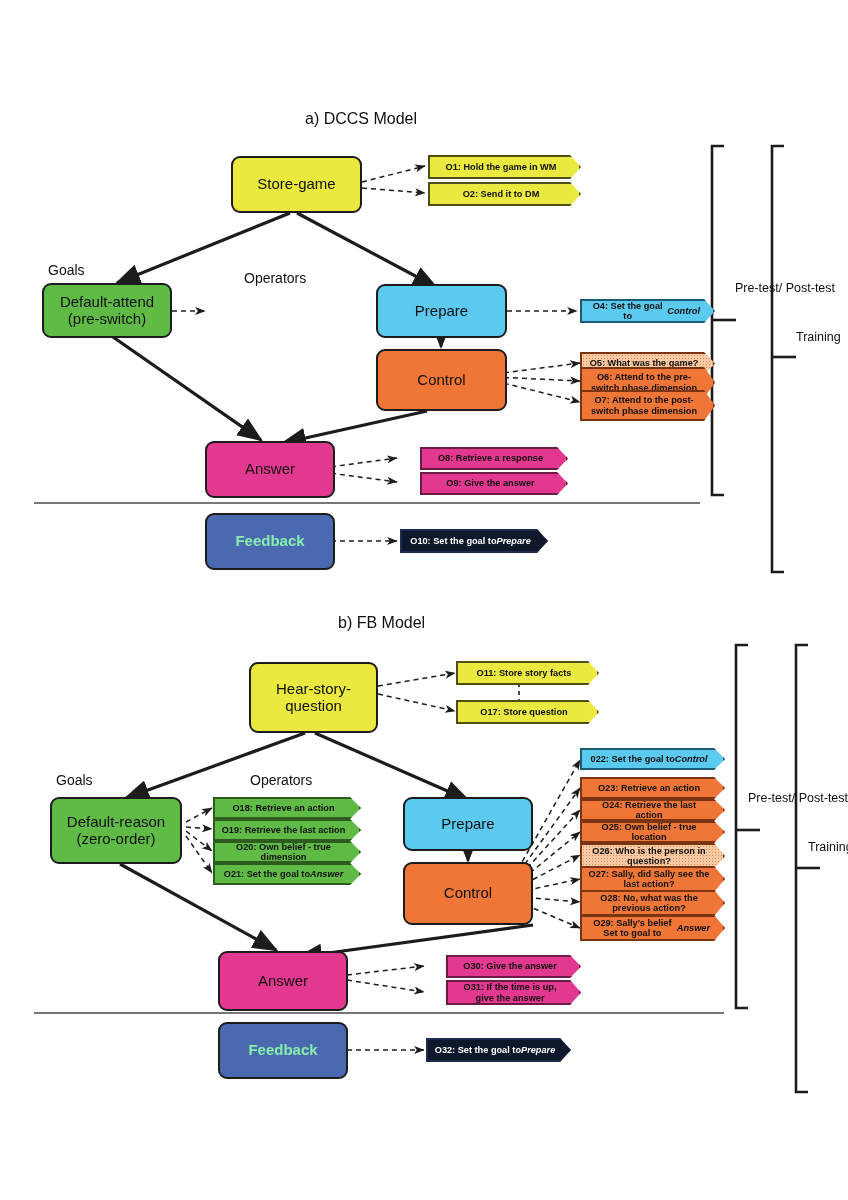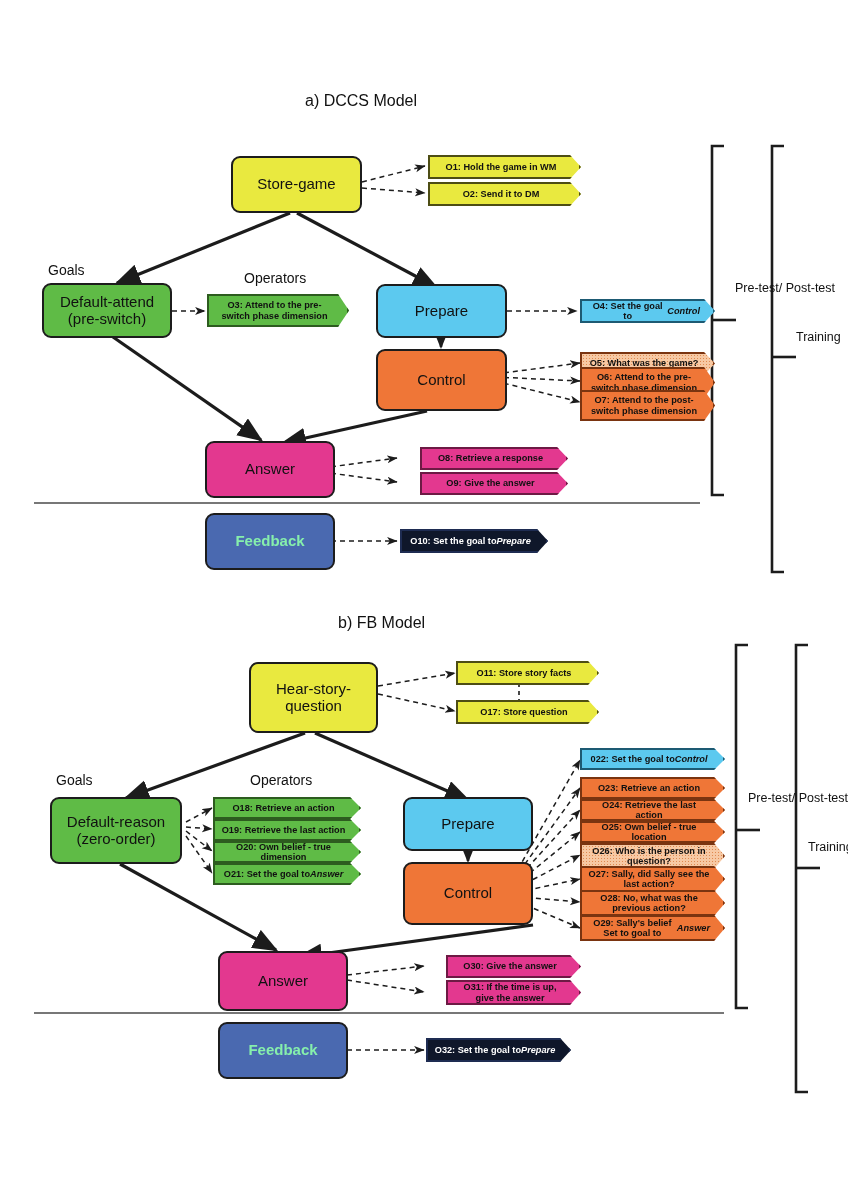--- a/index.html
+++ b/index.html
@@ -116,41 +116,40 @@
     <line x1="519" y1="683" x2="519" y2="702" stroke="#1c1c1c" stroke-width="1.6" stroke-dasharray="4,4"></line>
 
     <line x1="34" y1="1013" x2="724" y2="1013" stroke="#4a4a4a" stroke-width="1.4"></line>
 
     <path d="M748,645 L736,645 L736,1008 L748,1008" stroke="#1c1c1c" stroke-width="2.6" fill="none"></path>
     <path d="M736,830 L760,830" stroke="#1c1c1c" stroke-width="2.6" fill="none"></path>
     <path d="M808,645 L796,645 L796,1092 L808,1092" stroke="#1c1c1c" stroke-width="2.6" fill="none"></path>
     <path d="M796,868 L820,868" stroke="#1c1c1c" stroke-width="2.6" fill="none"></path>
   </svg>
 
-  <div class="ttl" style="left:305px;top:92px;">a) DCCS  Model</div>
+  <div class="ttl" style="left:305px;top:110px;">a) DCCS  Model</div>
 
   <div class="collab" style="left:48px;top:262px;">Goals</div>
   <div class="collab" style="left:244px;top:270px;">Operators</div>
 
   <div class="node n-yellow" style="left:231px;top:156px;width:131px;height:57px;">Store-game</div>
 
   <div class="node n-green" style="left:42px;top:283px;width:130px;height:55px;" style2="">Default-attend<br>(pre-switch)</div>
 
   <div class="node n-blue" style="left:376px;top:284px;width:131px;height:54px;">Prepare</div>
 
   <div class="node n-orange" style="left:376px;top:349px;width:131px;height:62px;">Control</div>
 
   <div class="node n-pink" style="left:205px;top:441px;width:130px;height:57px;">Answer</div>
 
   <div class="node n-navy" style="left:205px;top:513px;width:130px;height:57px;">Feedback</div>
 
   <div class="op op-yellow" style="left:428px;top:155px;width:153px;height:24px;">O1: Hold the game in WM</div>
   <div class="op op-yellow" style="left:428px;top:182px;width:153px;height:24px;">O2: Send it to DM</div>
 
-  <div class="op op-green" style="left:207px;top:294px;width:142px;height:33px;">O3: Attend to the pre-switch phase dimension</div>
 
   <div class="op op-blue" style="left:580px;top:299px;width:135px;height:24px;">
     <span>O4: Set the goal to </span>
       <em>Control</em>
   </div>
 
   <div class="op op-peach" style="left:580px;top:352px;width:135px;height:23px;">O5: What was the game?</div>
   <div class="op op-orange" style="left:580px;top:367px;width:135px;height:31px;">O6: Attend to the pre-switch phase dimension</div>
   <div class="op op-orange" style="left:580px;top:390px;width:135px;height:31px;">O7: Attend to the post-switch phase dimension</div>
 

